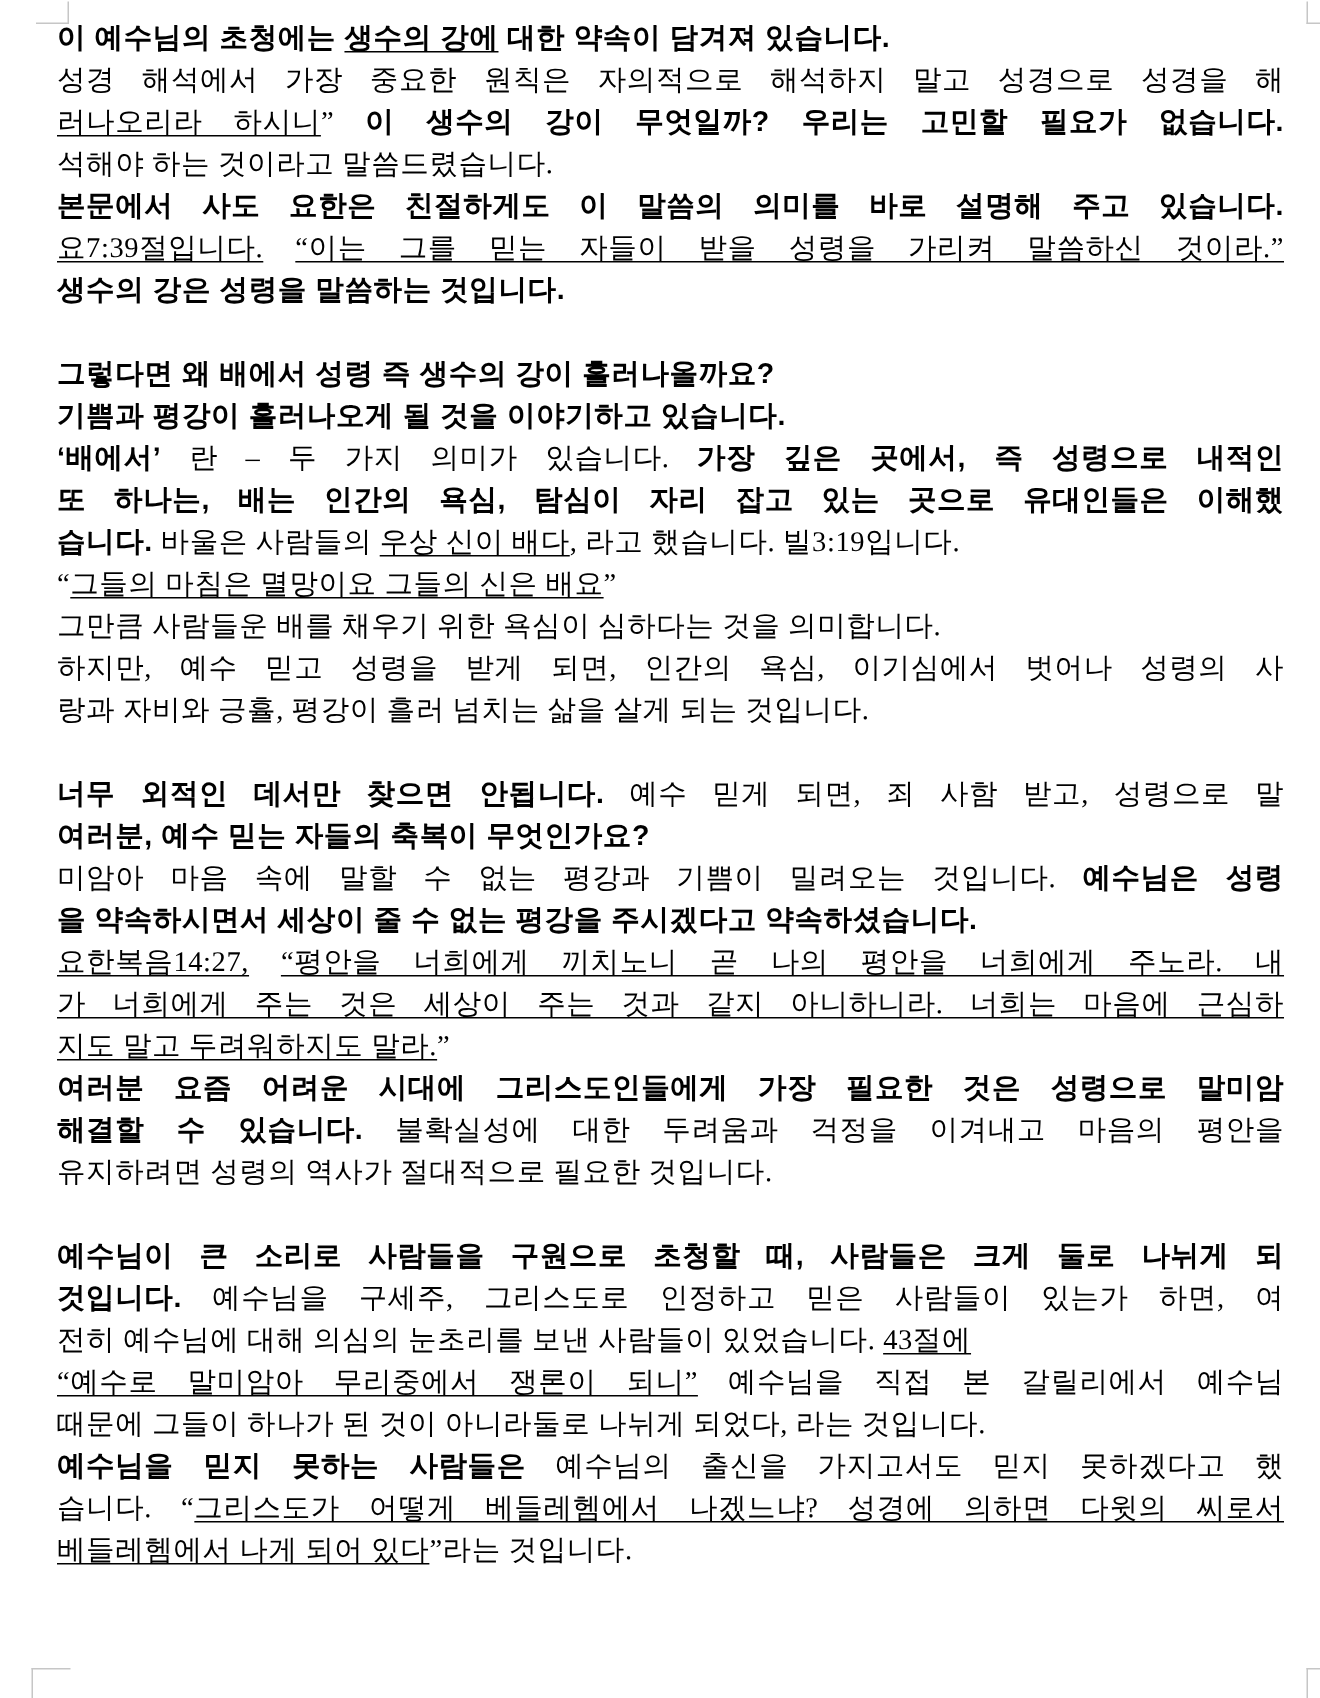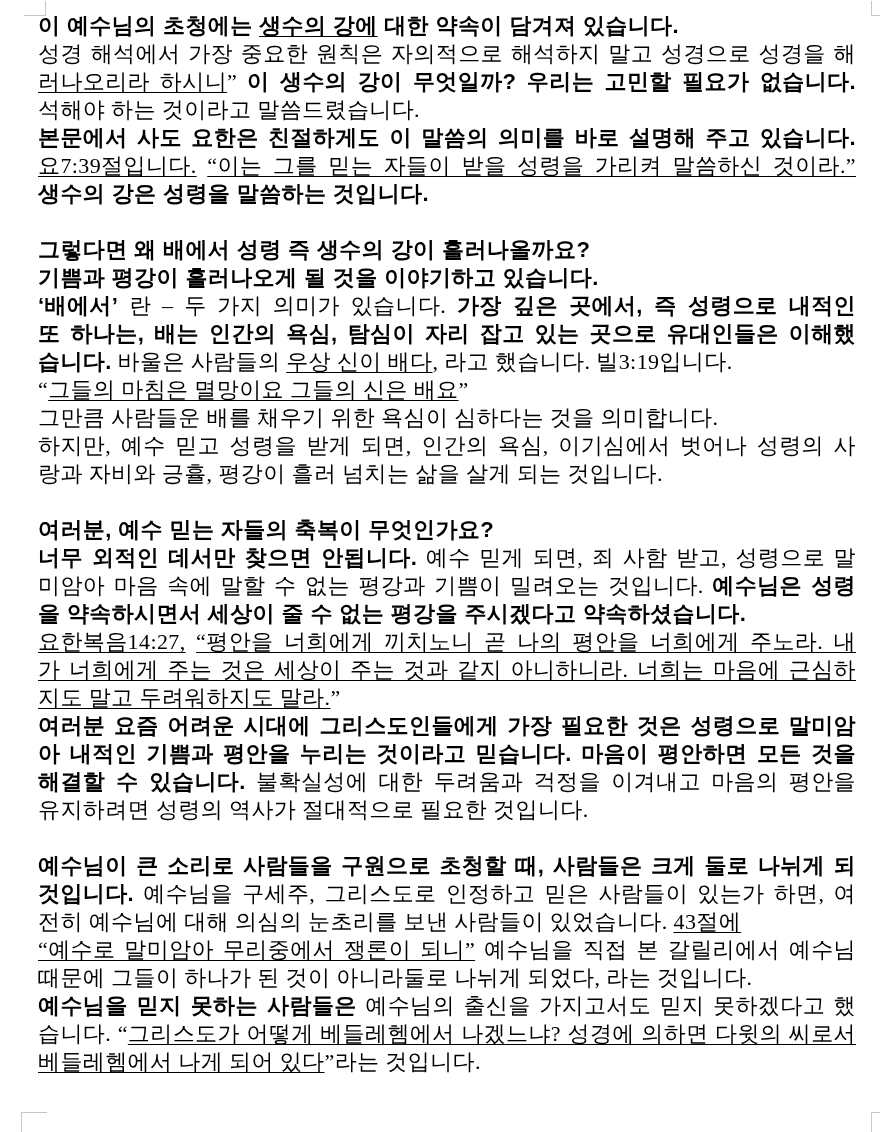--- a/index.html
+++ b/index.html
@@ -8,21 +8,21 @@
     background:#ffffff;color:#000000;
     position:relative;overflow:hidden;
     font-family:"Liberation Serif",serif;
   }
   .doc{
     position:absolute;left:38px;top:12px;width:818px;
   }
   .para{margin:0 0 28px 0;}
   .para:last-child{margin-bottom:0;}
   .line{
-    font-size:22px;
+    font-size:19px;
     line-height:28px;
     text-align:justify;
     letter-spacing:0.4px;
   }
   .line.j{text-align-last:justify;}
   .b{
     font-weight:bold;
     font-family:"Liberation Sans",sans-serif;
   }
   .u{
@@ -64,29 +64,28 @@
       <div class="line"><span class="b ">기쁨과 평강이 흘러나오게 될 것을 이야기하고 있습니다.</span></div>
       <div class="line j"><span class="b ">‘배에서’</span><span class=""> 란 – 두 가지 의미가 있습니다. </span><span class="b ">가장 깊은 곳에서, 즉 성령으로 내적인</span></div>
       <div class="line j"><span class="b ">또 하나는, 배는 인간의 욕심, 탐심이 자리 잡고 있는 곳으로 유대인들은 이해했</span></div>
       <div class="line"><span class="b ">습니다.</span><span class=""> 바울은 사람들의 </span><span class="u">우상 신이 배다</span><span class="">, 라고 했습니다. 빌3:19입니다.</span></div>
       <div class="line"><span class="">“</span><span class="u">그들의 마침은 멸망이요 그들의 신은 배요</span><span class="">”</span></div>
       <div class="line"><span class="">그만큼 사람들운 배를 채우기 위한 욕심이 심하다는 것을 의미합니다.</span></div>
       <div class="line j"><span class="">하지만, 예수 믿고 성령을 받게 되면, 인간의 욕심, 이기심에서 벗어나 성령의 사</span></div>
       <div class="line"><span class="">랑과 자비와 긍휼, 평강이 흘러 넘치는 삶을 살게 되는 것입니다.</span></div>
     </div>
     <div class="para">
+      <div class="line j"><span class="b ">너무 외적인 데서만 찾으면 안됩니다.</span><span class=""> 예수 믿게 되면, 죄 사함 받고, 성령으로 말</span></div>
       <div class="line"><span class="b ">여러분, 예수 믿는 자들의 축복이 무엇인가요?</span></div>
-      <div class="line j"><span class="b ">너무 외적인 데서만 찾으면 안됩니다.</span><span class=""> 예수 믿게 되면, 죄 사함 받고, 성령으로 말</span></div>
       <div class="line j"><span class="">미암아 마음 속에 말할 수 없는 평강과 기쁨이 밀려오는 것입니다. </span><span class="b ">예수님은 성령</span></div>
       <div class="line"><span class="b ">을 약속하시면서 세상이 줄 수 없는 평강을 주시겠다고 약속하셨습니다.</span></div>
       <div class="line j"><span class="u">요한복음14:27,</span><span class=""> </span><span class="u">“평안을 너희에게 끼치노니 곧 나의 평안을 너희에게 주노라. 내</span></div>
       <div class="line j"><span class="u">가 너희에게 주는 것은 세상이 주는 것과 같지 아니하니라. 너희는 마음에 근심하</span></div>
       <div class="line"><span class="u">지도 말고 두려워하지도 말라.</span><span class="">”</span></div>
       <div class="line j"><span class="b ">여러분 요즘 어려운 시대에 그리스도인들에게 가장 필요한 것은 성령으로 말미암</span></div>
-      <div class="line j"><span class="b ">아 내적인 기쁨과 평안을 누리는 것이라고 믿습니다. 마음이 평안하면 모든 것을</span></div>
       <div class="line j"><span class="b ">해결할 수 있습니다.</span><span class=""> 불확실성에 대한 두려움과 걱정을 이겨내고 마음의 평안을</span></div>
       <div class="line"><span class="">유지하려면 성령의 역사가 절대적으로 필요한 것입니다.</span></div>
     </div>
     <div class="para">
       <div class="line j"><span class="b ">예수님이 큰 소리로 사람들을 구원으로 초청할 때, 사람들은 크게 둘로 나뉘게 되</span></div>
       <div class="line j"><span class="b ">것입니다.</span><span class=""> 예수님을 구세주, 그리스도로 인정하고 믿은 사람들이 있는가 하면, 여</span></div>
       <div class="line"><span class="">전히 예수님에 대해 의심의 눈초리를 보낸 사람들이 있었습니다. </span><span class="u">43절에</span></div>
       <div class="line j"><span class="u">“예수로 말미암아 무리중에서 쟁론이 되니”</span><span class=""> 예수님을 직접 본 갈릴리에서 예수님</span></div>
       <div class="line"><span class="">때문에 그들이 하나가 된 것이 아니라둘로 나뉘게 되었다, 라는 것입니다.</span></div>
       <div class="line j"><span class="b ">예수님을 믿지 못하는 사람들은</span><span class=""> 예수님의 출신을 가지고서도 믿지 못하겠다고 했</span></div>

